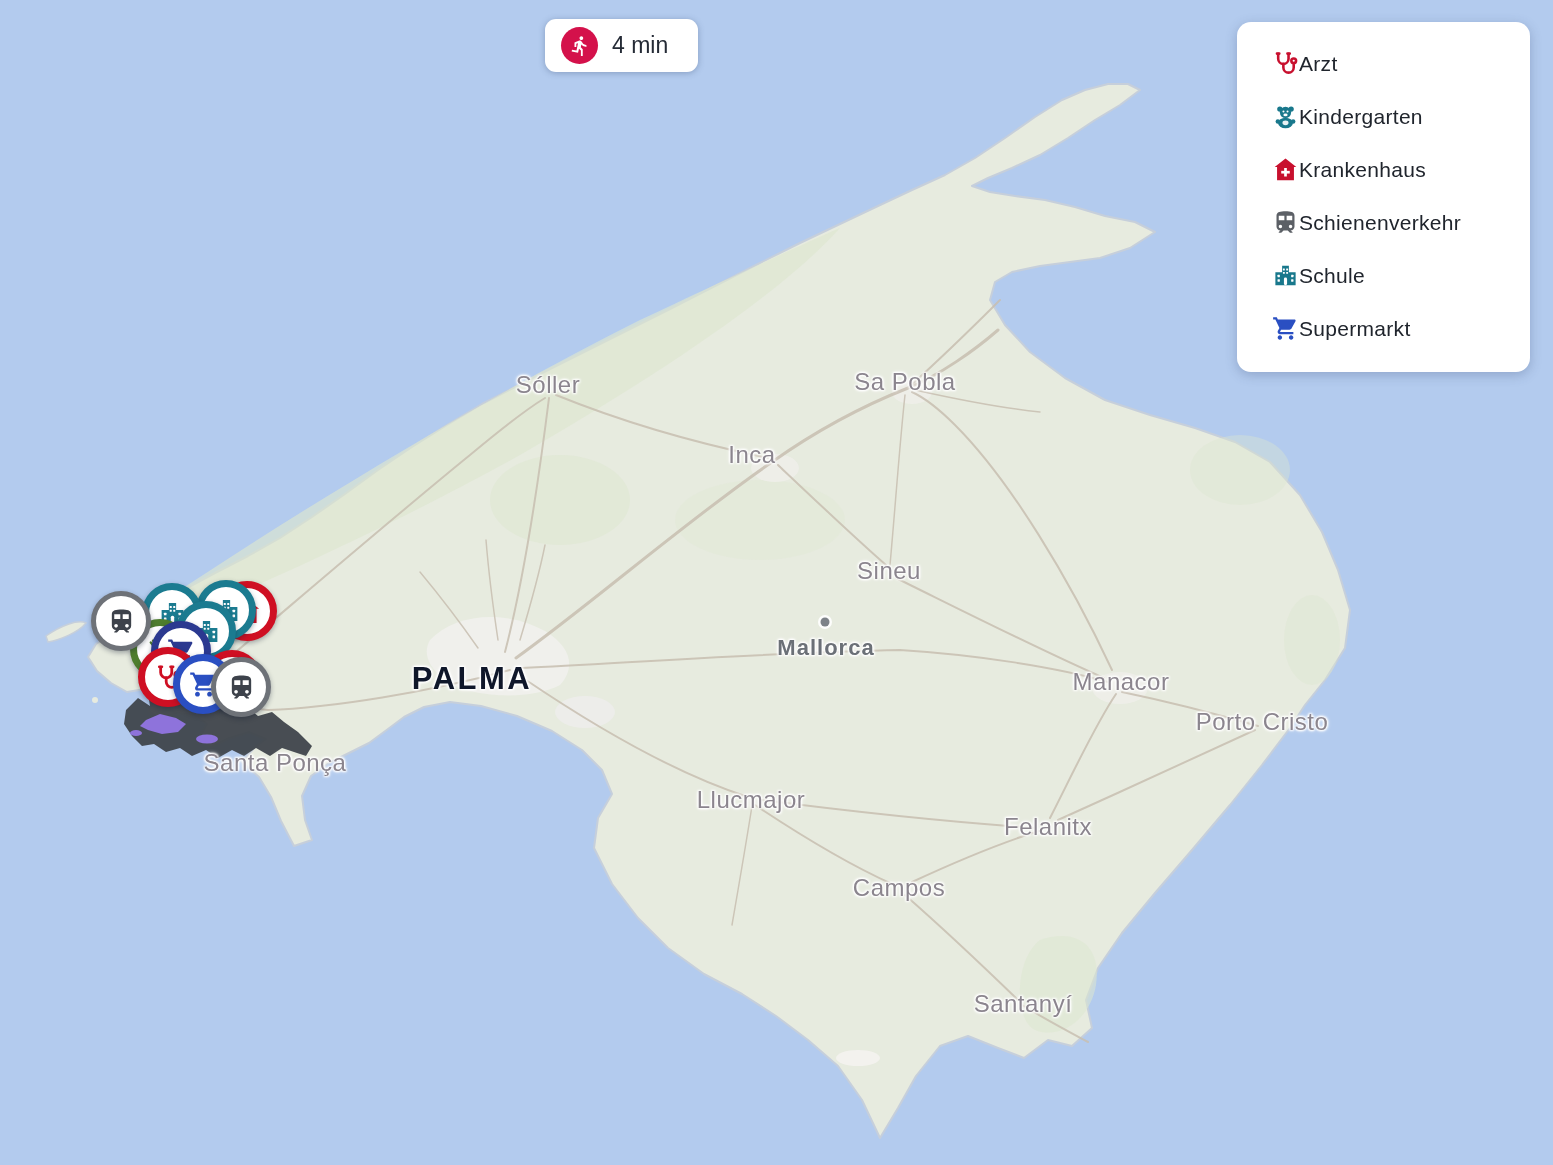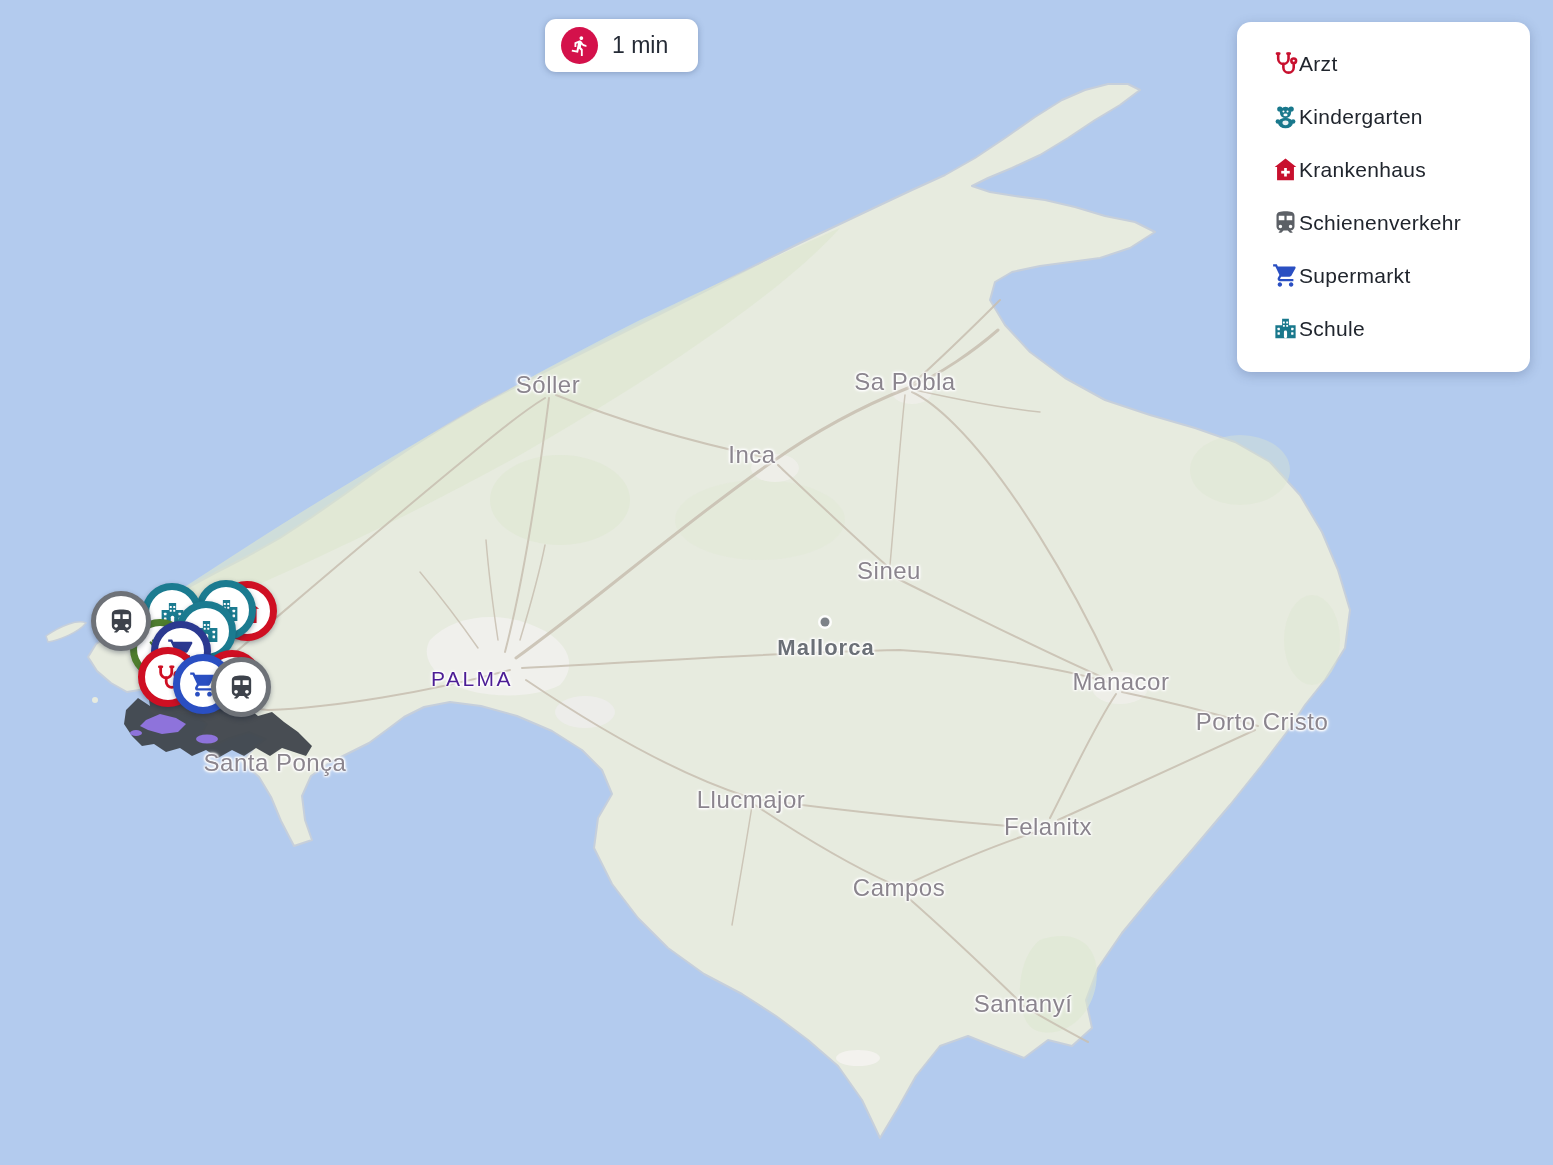--- a/index.html
+++ b/index.html
@@ -13,21 +13,21 @@
   svg.map{position:absolute;left:0;top:0;}
 
   
   .town{
     position:absolute;transform:translate(-50%,-50%);
     color:#8b858e;font-size:24px;font-weight:500;letter-spacing:.5px;
     white-space:nowrap;z-index:2;
     text-shadow:-1px -1px 2px #fff,1px -1px 2px #fff,-1px 1px 2px #fff,1px 1px 2px #fff,0 0 5px #fff;
   }
   .town.bold{color:#6b7077;font-weight:700;font-size:22px;letter-spacing:1px;}
-  .town.city{color:#4c1d95;font-weight:400;font-size:21px;letter-spacing:2.5px;}
+  .town.city{color:#0f172a;font-weight:700;font-size:31px;letter-spacing:2.5px;}
   .region-dot{
     position:absolute;width:9px;height:9px;border-radius:50%;
     background:#7d8288;transform:translate(-50%,-50%);
     box-shadow:0 0 0 2.5px rgba(255,255,255,.9);z-index:2;
   }
 
   
   .marker{
     position:absolute;width:60px;height:60px;margin:-30px 0 0 -30px;
     border-radius:50%;background:#fff;border:7px solid #ccc;box-sizing:border-box;
@@ -283,21 +283,21 @@
       </svg>
   </div>
 
   <div class="toolbar">
     <button class="tseg">
       <span class="ticon t-walk">
         <svg>
             <use href="#i-walk"></use>
           </svg>
       </span>
-      <span class="tlabel">1 min</span>
+      <span class="tlabel">4 min</span>
     </button>
   </div>
 
   <div class="legend">
     <div class="lrow">
       <svg class="c-red">
           <use href="#i-steth"></use>
         </svg>
       <span class="llabel">Arzt</span>
     </div>
@@ -313,26 +313,26 @@
         </svg>
       <span class="llabel">Krankenhaus</span>
     </div>
     <div class="lrow">
       <svg class="c-gray">
           <use href="#i-train"></use>
         </svg>
       <span class="llabel">Schienenverkehr</span>
     </div>
     <div class="lrow">
+      <svg class="c-teal">
+          <use href="#i-school"></use>
+        </svg>
+      <span class="llabel">Schule</span>
+    </div>
+    <div class="lrow">
       <svg class="c-blue">
           <use href="#i-cart"></use>
         </svg>
       <span class="llabel">Supermarkt</span>
     </div>
-    <div class="lrow">
-      <svg class="c-teal">
-          <use href="#i-school"></use>
-        </svg>
-      <span class="llabel">Schule</span>
-    </div>
   </div>
 
 </div>
 
 </body></html>

